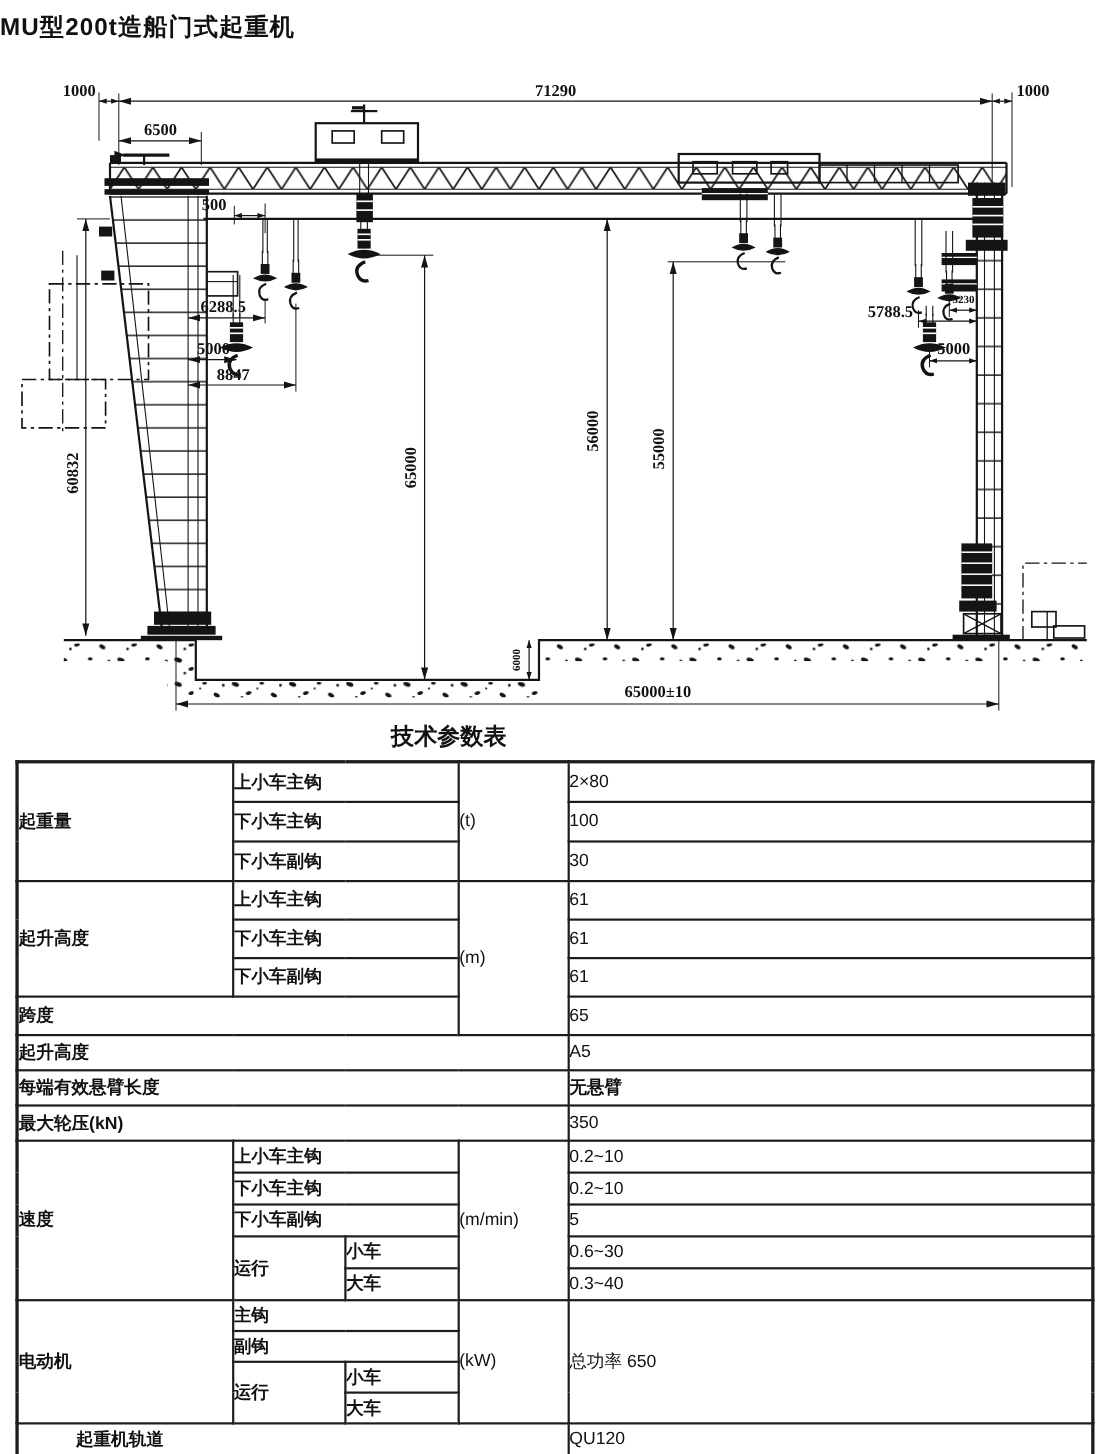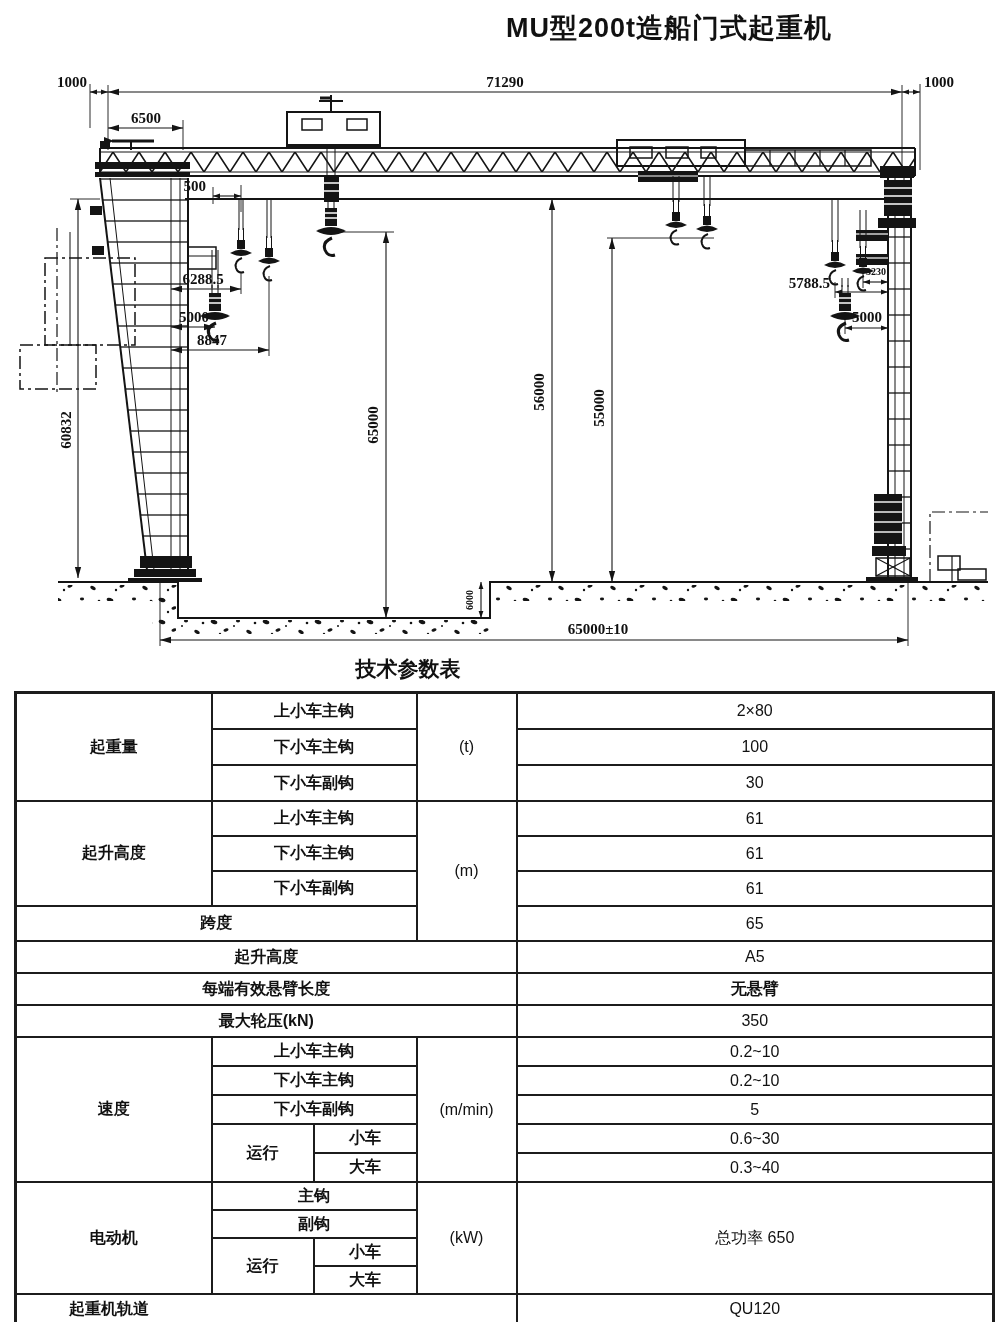--- a/index.html
+++ b/index.html
@@ -1,34 +1,34 @@
 <!DOCTYPE html>
 <html><head>
 <meta charset="utf-8">
 <style>
   html,body{margin:0;padding:0;background:#fff;}
   body{width:1003px;height:1322px;position:relative;font-family:"Liberation Sans",sans-serif;color:#111;}
   .abs{position:absolute;}
-  #main-title{top:10px;left:0;width:832px;text-align:right;font-size:27px;font-weight:700;letter-spacing:1px;}
+  #main-title{top:10px;left:0;width:832px;text-align:left;font-size:22px;font-weight:700;letter-spacing:1px;}
   #drawing-svg{top:0;left:0;}
   .ln{stroke:#141414;fill:none;}
   .w1{stroke-width:1;}
   .w12{stroke-width:1.2;}
   .w15{stroke-width:1.5;}
   .w2{stroke-width:2;}
   .w3{stroke-width:3;}
   .fillb{fill:#141414;stroke:none;}
   .dashdot{stroke-dasharray:13 4 3 4;}
   .xl{stroke:#141414;stroke-width:0.9;fill:none;}
   .dl{stroke:#141414;stroke-width:1.1;fill:none;}
   text.dim{font-family:"Liberation Serif",serif;font-size:15px;font-weight:700;fill:#111;stroke:none;}
   text.dimsm{font-family:"Liberation Serif",serif;font-size:10px;font-weight:700;fill:#111;stroke:none;}
   #table-title{top:655px;left:0;width:816px;text-align:center;font-size:21px;font-weight:700;}
   #specs-table{top:691px;left:14px;border-collapse:collapse;table-layout:fixed;}
-  #specs-table td{border:2px solid #1c1c1c;text-align:center;vertical-align:middle;padding:0;overflow:hidden;}
+  #specs-table td{border:2px solid #1c1c1c;text-align:left;vertical-align:middle;padding:0;overflow:hidden;}
   #specs-table{border:3px solid #1c1c1c;}
   td.lab{font-weight:700;font-size:16px;font-family:"Liberation Sans",sans-serif;}
   td.val{font-family:Liberation Sans, sans-serif;font-size:16px;}
   tr.h34 td{height:34px;} tr.h33 td{height:33px;} tr.h30 td{height:30px;}
   tr.h27 td{height:27px;} tr.h26 td{height:26px;} tr.h28 td{height:28px;}
   #footnote{top:1370px;left:18px;font-size:15px;font-weight:700;}
 </style>
 </head>
 <body>
 

